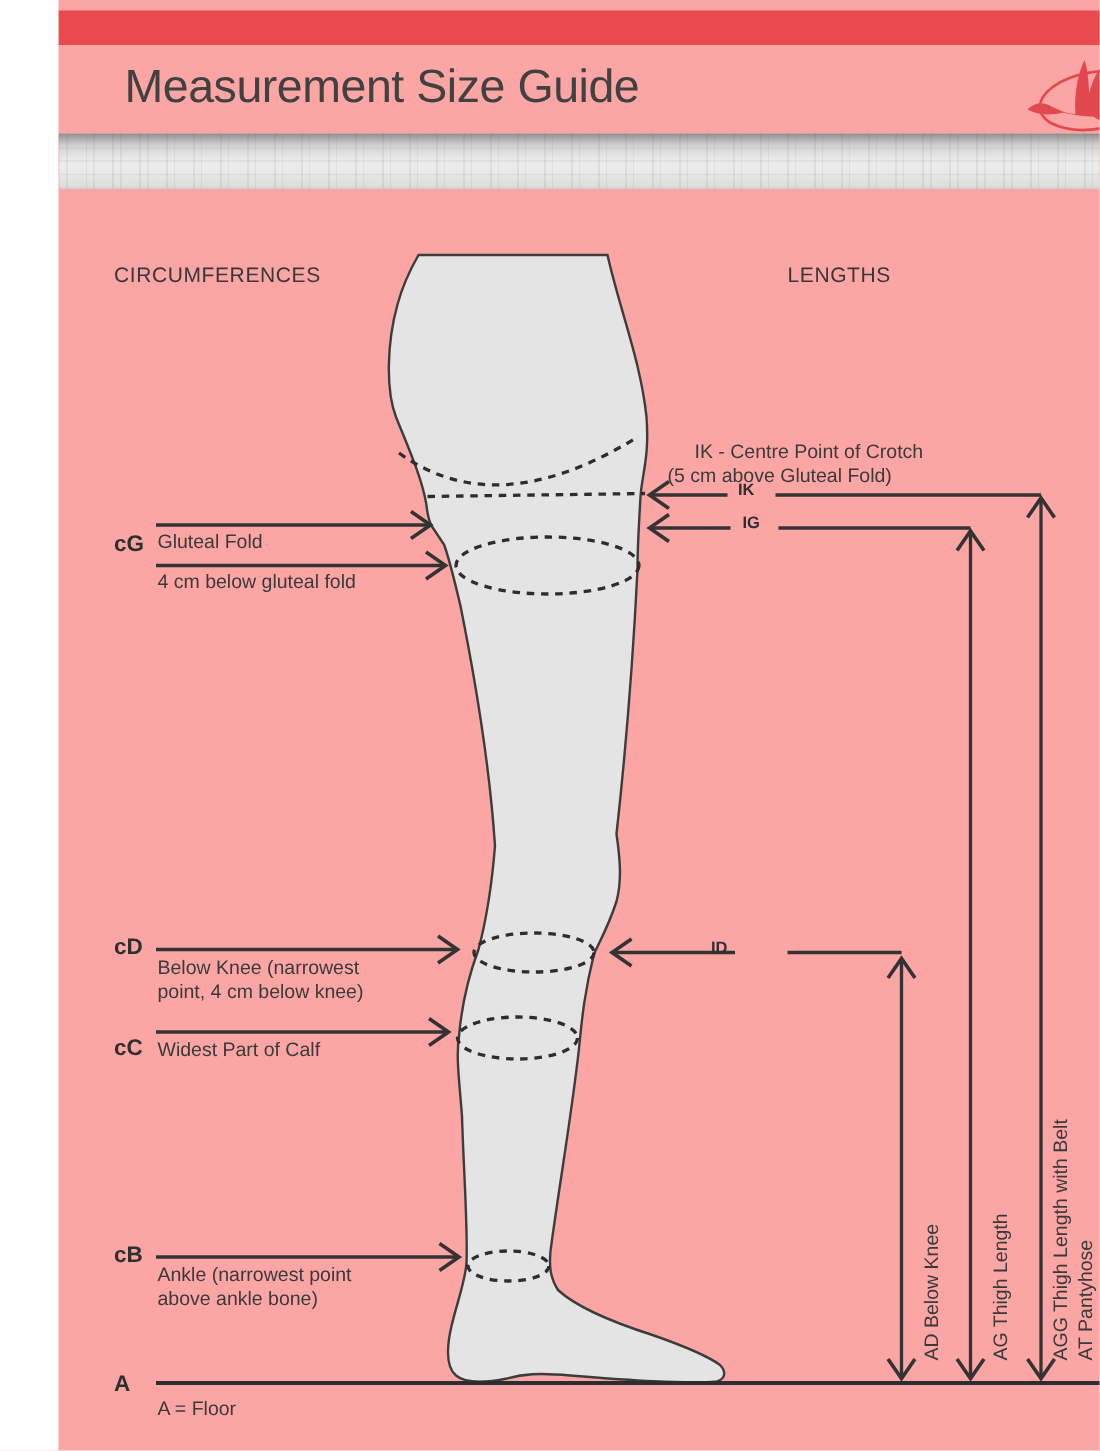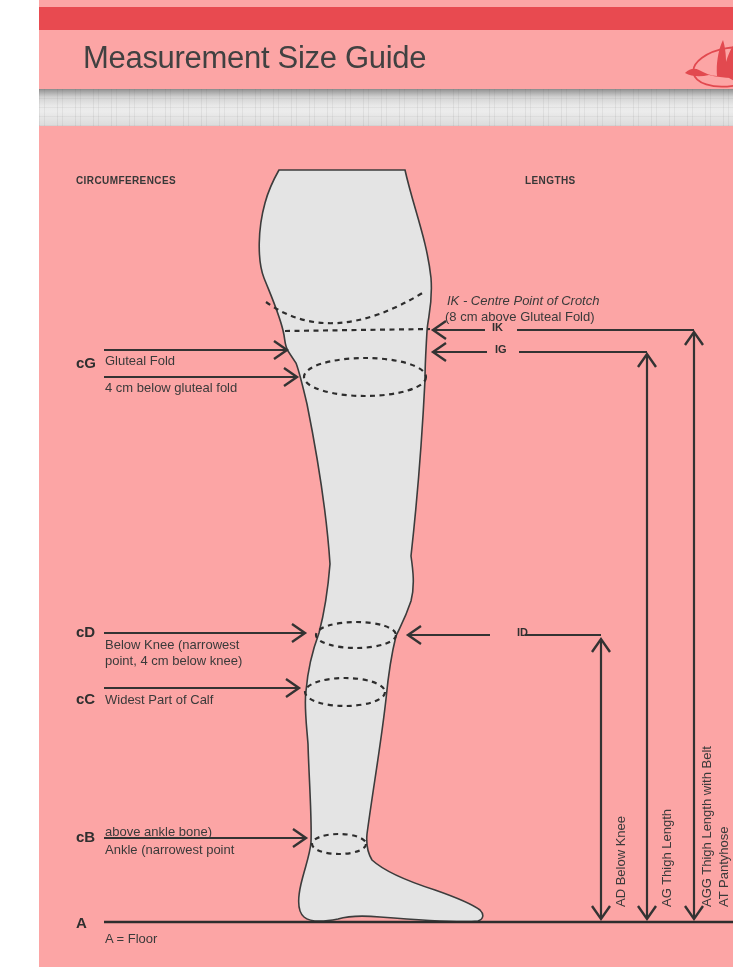--- a/index.html
+++ b/index.html
@@ -15,21 +15,21 @@
   #plaid-band{
     position:absolute;left:0;top:89px;width:733px;height:37px;background-color:#ececec;
     background-image:
       linear-gradient(180deg, rgba(70,70,70,0.55) 0, rgba(120,120,120,0.22) 22%, rgba(180,180,180,0.06) 45%, rgba(0,0,0,0) 60%, rgba(0,0,0,0.07) 100%),
       repeating-linear-gradient(90deg, rgba(0,0,0,0.06) 0 1px, rgba(0,0,0,0) 1px 5px, rgba(0,0,0,0.05) 5px 6px, rgba(0,0,0,0) 6px 18px),
       repeating-linear-gradient(0deg, rgba(0,0,0,0.045) 0 1px, rgba(0,0,0,0) 1px 9px);
   }
   
   #diagram-svg{position:absolute;left:0;top:0;width:733px;height:967px;}
   
-  .hdr{position:absolute;font-size:10px;font-weight:bold;letter-spacing:0.4px;color:#383838;white-space:nowrap;}
+  .hdr{position:absolute;font-size:14px;font-weight:normal;letter-spacing:0.4px;color:#383838;white-space:nowrap;}
   .code{position:absolute;font-size:15px;font-weight:bold;color:#2f2f2f;white-space:nowrap;}
   .ann{position:absolute;font-size:13px;line-height:16px;color:#3a3a3a;white-space:nowrap;}
   .inline-code{position:absolute;font-size:11px;font-weight:bold;color:#2f2f2f;white-space:nowrap;}
   .vlabel{
     position:absolute;font-size:13px;line-height:16px;color:#3a3a3a;white-space:nowrap;
     transform:rotate(-90deg);transform-origin:0 0;
   }
 </style>
 </head>
 <body>
@@ -147,31 +147,31 @@
 
   <div class="code" style="left:37px;top:623px;">cD</div>
   <div class="ann" style="left:66px;top:637px;">Below Knee (narrowest</div>
   <div class="ann" style="left:66px;top:653px;">point, 4 cm below knee)</div>
 
   <div class="code" style="left:37px;top:690px;">cC</div>
   <div class="ann" style="left:66px;top:692px;">Widest Part of Calf</div>
 
   <div class="code" style="left:37px;top:828px;">cB</div>
   <div class="ann" style="left:66px;top:842px;">Ankle (narrowest point</div>
-  <div class="ann" style="left:66px;top:824px;">above ankle bone)</div>
+  <div class="ann" style="left:66px;top:858px;">above ankle bone)</div>
 
   <div class="code" style="left:37px;top:914px;">A</div>
   <div class="ann" style="left:66px;top:931px;">A = Floor</div>
 
-  <div class="ann" style="left:408px;top:293px;font-style:italic;">IK - Centre Point of Crotch</div>
-  <div class="ann" style="left:406px;top:309px;">(8 cm above Gluteal Fold)</div>
+  <div class="ann" style="left:424px;top:293px;">IK - Centre Point of Crotch</div>
+  <div class="ann" style="left:406px;top:309px;">(5 cm above Gluteal Fold)</div>
 
   <div class="inline-code" style="left:453px;top:321px;">IK</div>
   <div class="inline-code" style="left:456px;top:343px;text-align:center;">IG</div>
-  <div class="inline-code" style="left:478px;top:626px;">ID</div>
+  <div class="inline-code" style="left:435px;top:626px;">ID</div>
 
   <div class="vlabel" style="left:574px;top:907px;">AD Below Knee</div>
   <div class="vlabel" style="left:620px;top:907px;">AG Thigh Length</div>
   <div class="vlabel" style="left:660px;top:907px;">AGG Thigh Length with Belt</div>
   <div class="vlabel" style="left:677px;top:907px;">AT Pantyhose</div>
   <div class="vlabel" style="left:693px;top:907px;">ATM Maternity Pantyhose</div>
 
 </div>
 
 </body></html>

